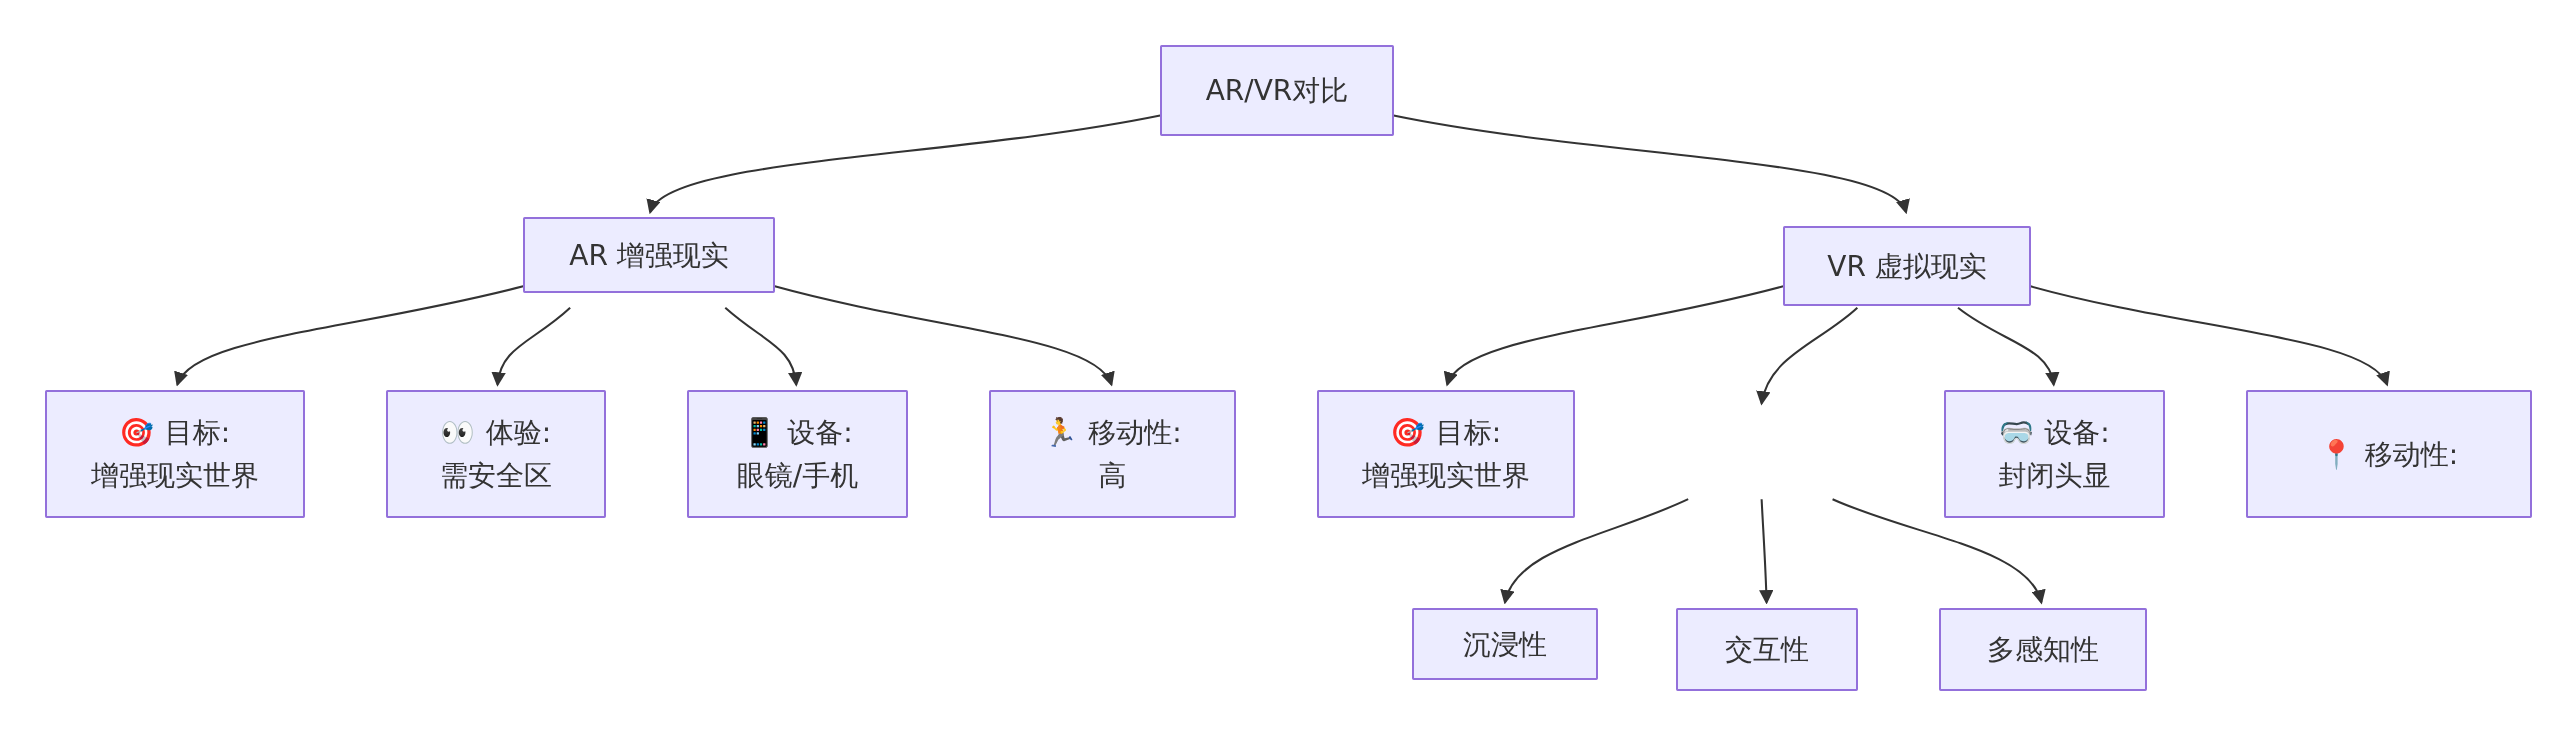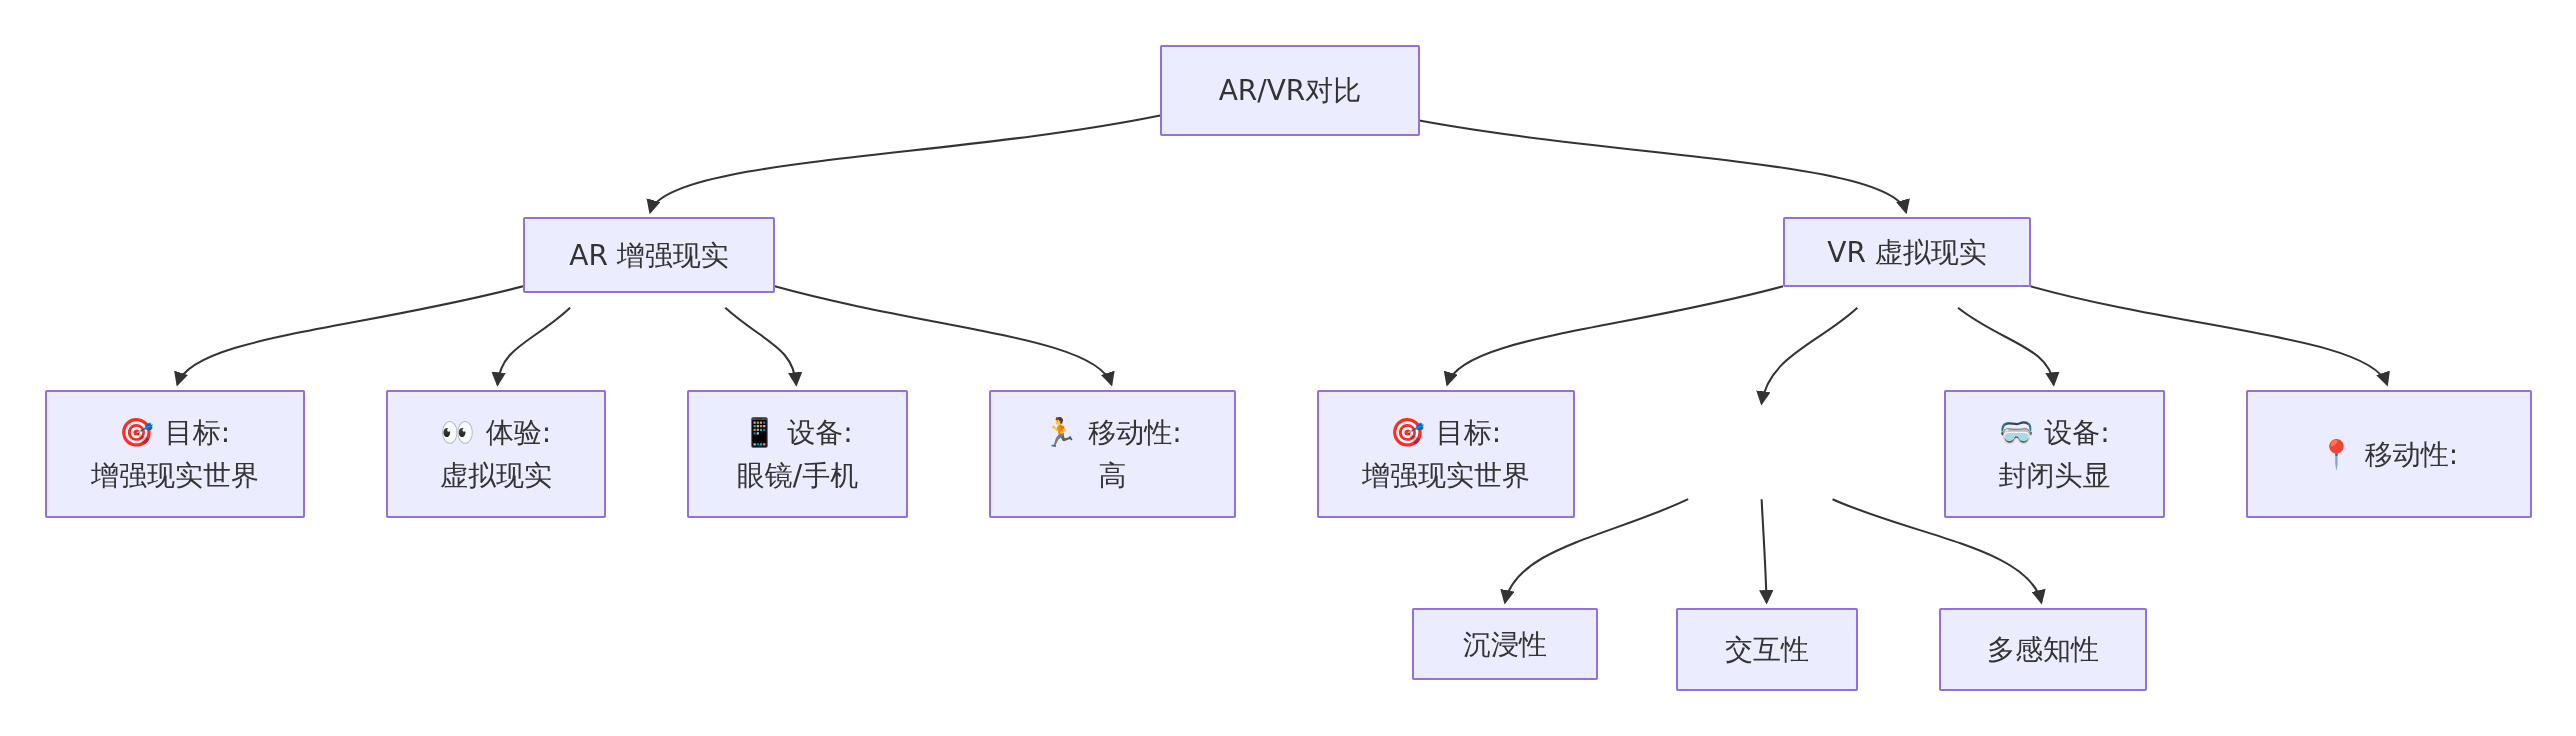--- a/index.html
+++ b/index.html
@@ -65,46 +65,46 @@
     <path class="edge" d="M 938 347 C 1130 400, 1328 408, 1346 466" marker-end="url(#arrow)"></path>
     <path class="edge" d="M 2160 347 C 1965 400, 1770 408, 1753 466" marker-end="url(#arrow)"></path>
     <path class="edge" d="M 2250 373 C 2205 415, 2142 432, 2134 489" marker-end="url(#arrow)"></path>
     <path class="edge" d="M 2372 373 C 2425 415, 2483 420, 2488 466" marker-end="url(#arrow)"></path>
     <path class="edge" d="M 2460 347 C 2650 400, 2872 408, 2892 466" marker-end="url(#arrow)"></path>
     <path class="edge" d="M 2045 605 C 1950 650, 1836 664, 1823 730" marker-end="url(#arrow)"></path>
     <path class="edge" d="M 2134 605 C 2136 645, 2139 688, 2140 730" marker-end="url(#arrow)"></path>
     <path class="edge" d="M 2220 605 C 2320 650, 2458 664, 2473 730" marker-end="url(#arrow)"></path>
   </svg>
 
-  <div class="node" style="left:1160px; top:45px; width:260px; height:91px">
+  <div class="node" style="left:1160px; top:45px; width:234px; height:91px">
     <span>AR/VR对比</span>
   </div>
 
   <div class="node" style="left:523px; top:217px; width:252px; height:76px">
     <span>AR 增强现实</span>
   </div>
 
-  <div class="node" style="left:1783px; top:217px; width:248px; height:70px">
+  <div class="node" style="left:1783px; top:226px; width:248px; height:80px">
     <span>VR 虚拟现实</span>
   </div>
 
   <div class="node" style="left:45px; top:390px; width:260px; height:128px">
     <div class="line">
       <span class="emoji">🎯</span>
       <span>目标:</span>
     </div>
     <div class="line">增强现实世界</div>
   </div>
 
   <div class="node" style="left:386px; top:390px; width:220px; height:128px">
     <div class="line">
       <span class="emoji">👀</span>
       <span>体验:</span>
     </div>
-    <div class="line">虚拟现实</div>
+    <div class="line">需安全区</div>
   </div>
 
   <div class="node" style="left:687px; top:390px; width:221px; height:128px">
     <div class="line">
       <span class="emoji">📱</span>
       <span>设备:</span>
     </div>
     <div class="line">眼镜/手机</div>
   </div>
 

